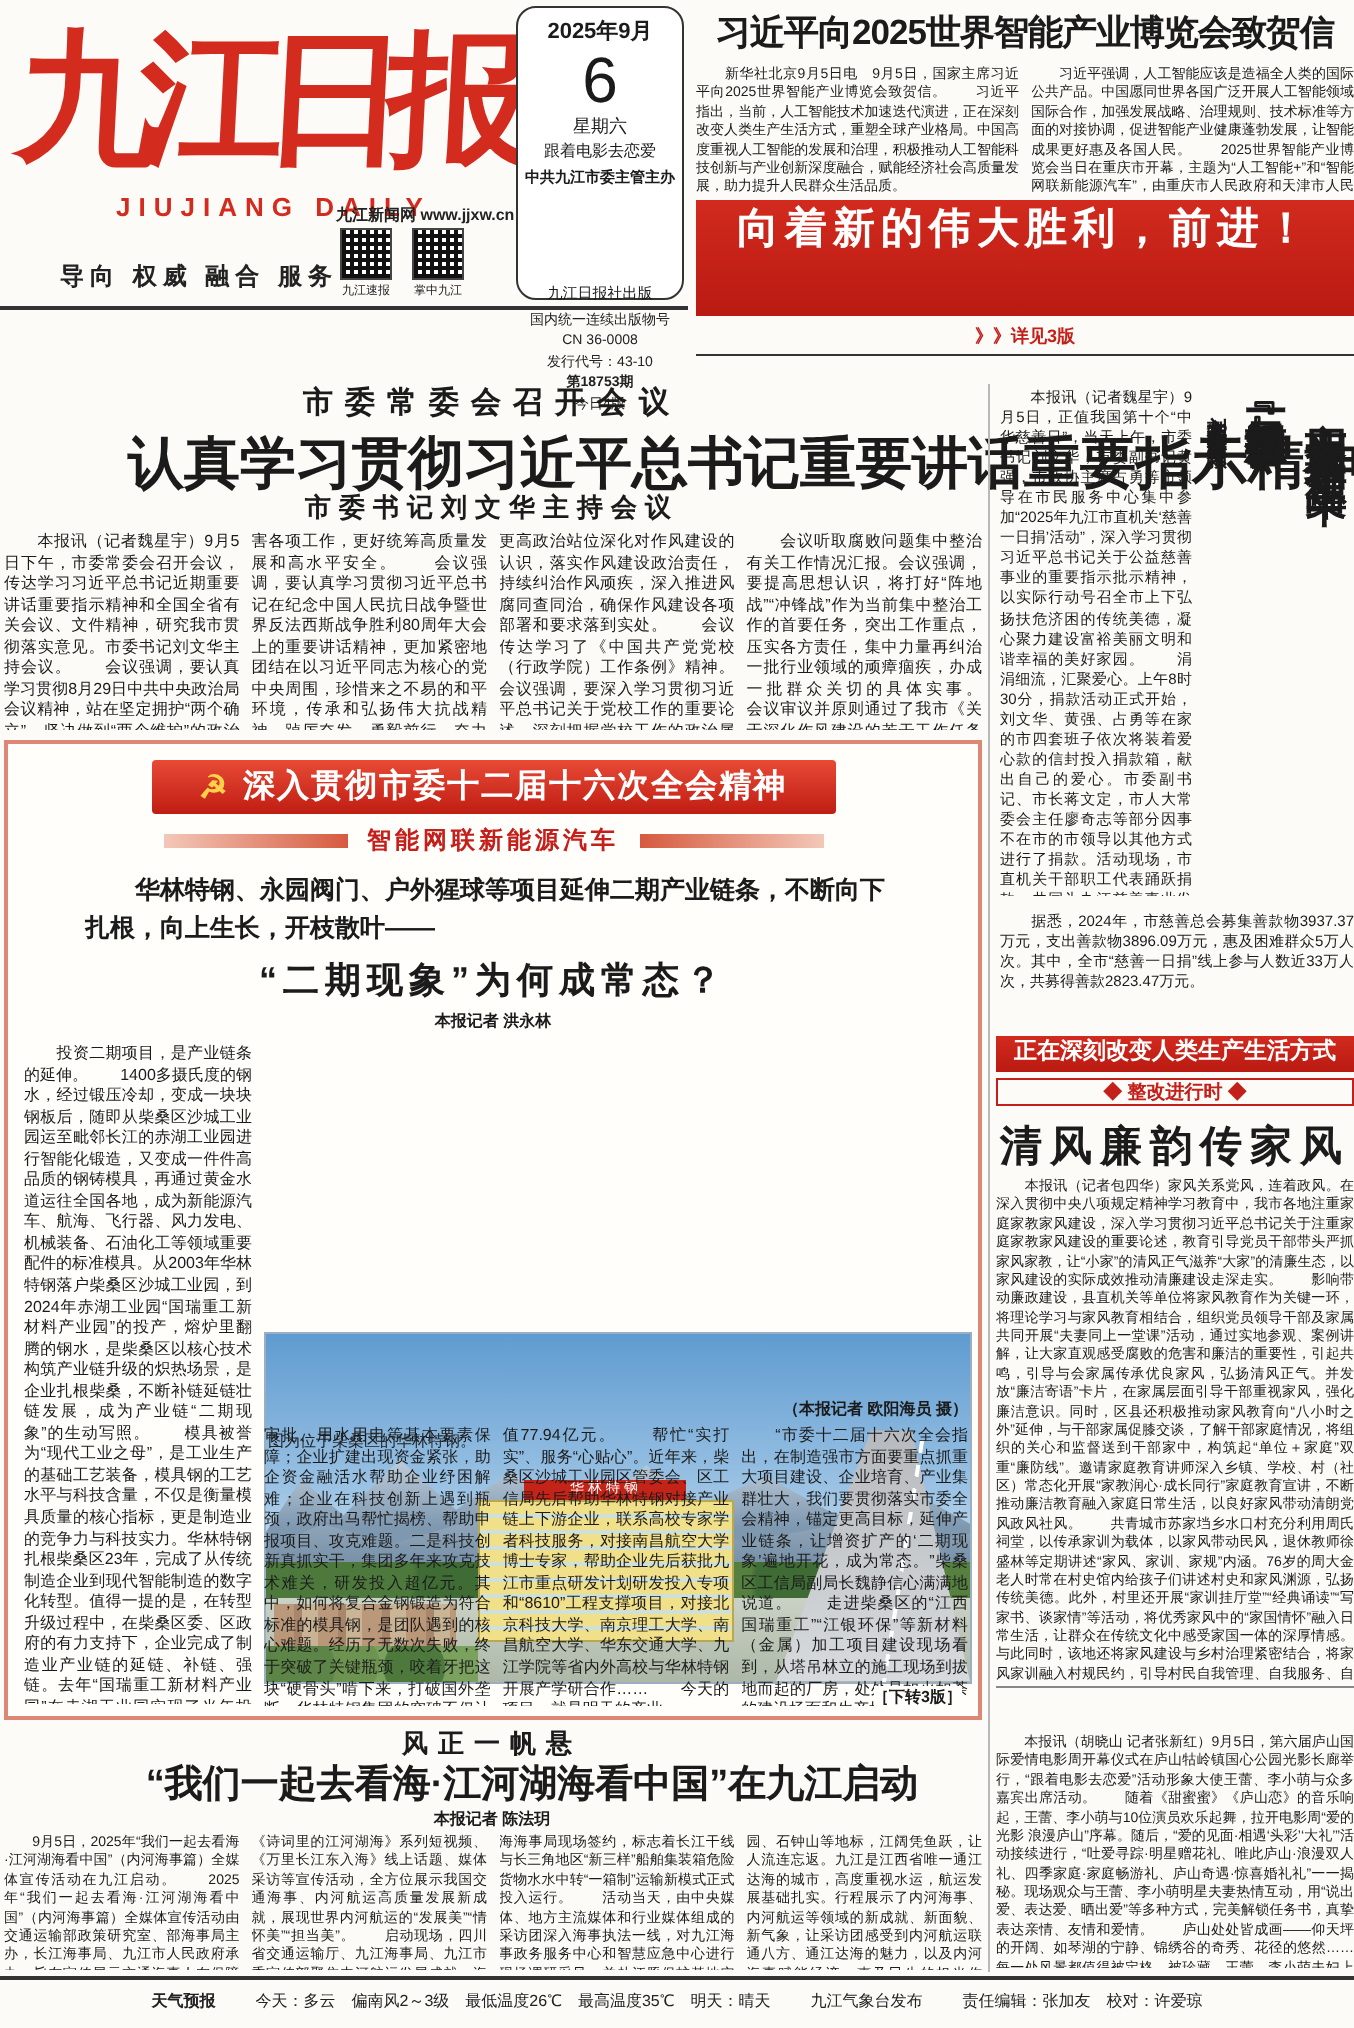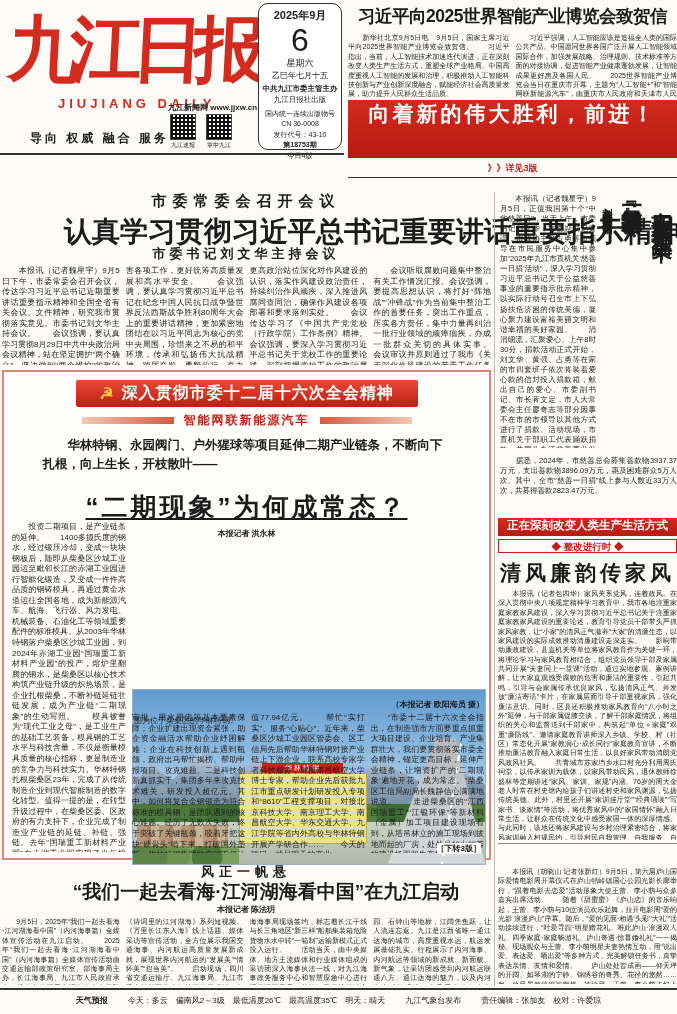--- a/index.html
+++ b/index.html
@@ -59,23 +59,23 @@
     <div>
       <div class="qr"></div>
       <div class="qr-label">掌中九江</div>
     </div>
   </div>
 
   <div class="abs date-box" style="left:258px;top:3px;width:84px;height:147px;">
     <div class="l1">2025年9月</div>
     <div class="day">6</div>
     <div class="wd">星期六</div>
-    <div class="lun">乙巳年七月十五</div>
+    <div class="lun">跟着电影去恋爱</div>
     <div class="org b">中共九江市委主管主办</div>
-    <div class="org" style="margin-bottom:3px;">九江日报社出版</div>
+    <div class="org" style="margin-bottom:3px;margin-top:47px;">九江日报社出版</div>
     <div class="pub">国内统一连续出版物号</div>
     <div class="pub">CN 36-0008</div>
     <div class="pub">发行代号：43-10</div>
     <div class="pub b">第18753期</div>
     <div class="pub">今日4版</div>
   </div>
 
   <div class="abs b ctr" style="left:348px;top:4px;width:329px;font-size:17.5px;letter-spacing:-0.5px;white-space:nowrap;">习近平向2025世界智能产业博览会致贺信</div>
   <div class="abs cols" style="left:348px;top:33px;width:329px;height:64px;">
     <div class="tiny">　　新华社北京9月5日电　9月5日，国家主席习近平向2025世界智能产业博览会致贺信。　　习近平指出，当前，人工智能技术加速迭代演进，正在深刻改变人类生产生活方式，重塑全球产业格局。中国高度重视人工智能的发展和治理，积极推动人工智能科技创新与产业创新深度融合，赋能经济社会高质量发展，助力提升人民群众生活品质。</div>
@@ -103,21 +103,21 @@
     <div class="banner b" style="margin:8px auto 0;width:342px;height:27px;font-size:16px;letter-spacing:1px;">
       <span style="color:#ffd24a;font-size:16px;">☭</span>
       <span>深入贯彻市委十二届十六次全会精神</span>
     </div>
     <div style="display:flex;align-items:center;justify-content:center;gap:10px;margin-top:5px;">
       <div class="series-bar"></div>
       <div class="b red" style="font-size:12px;letter-spacing:2px;">智能网联新能源汽车</div>
       <div class="series-bar rev"></div>
     </div>
     <div class="b" style="width:408px;margin:7px auto 0;font-size:12.5px;line-height:1.5;">　　华林特钢、永园阀门、户外猩球等项目延伸二期产业链条，不断向下扎根，向上生长，开枝散叶——</div>
-    <div class="ctr b" style="margin-top:16px;font-size:26px;letter-spacing:3px;text-decoration:underline;">“二期现象”为何成常态？</div>
+    <div class="ctr b" style="margin-top:4px;font-size:18px;letter-spacing:3px;">“二期现象”为何成常态？</div>
     <div class="ctr b" style="margin-top:3px;font-size:8px;">本报记者 洪永林</div>
 
     <div class="abs small" style="left:8px;top:150px;width:114px;height:330px;">　　投资二期项目，是产业链条的延伸。　　1400多摄氏度的钢水，经过锻压冷却，变成一块块钢板后，随即从柴桑区沙城工业园运至毗邻长江的赤湖工业园进行智能化锻造，又变成一件件高品质的钢铸模具，再通过黄金水道运往全国各地，成为新能源汽车、航海、飞行器、风力发电、机械装备、石油化工等领域重要配件的标准模具。从2003年华林特钢落户柴桑区沙城工业园，到2024年赤湖工业园“国瑞重工新材料产业园”的投产，熔炉里翻腾的钢水，是柴桑区以核心技术构筑产业链升级的炽热场景，是企业扎根柴桑，不断补链延链壮链发展，成为产业链“二期现象”的生动写照。　　模具被誉为“现代工业之母”，是工业生产的基础工艺装备，模具钢的工艺水平与科技含量，不仅是衡量模具质量的核心指标，更是制造业的竞争力与科技实力。华林特钢扎根柴桑区23年，完成了从传统制造企业到现代智能制造的数字化转型。值得一提的是，在转型升级过程中，在柴桑区委、区政府的有力支持下，企业完成了制造业产业链的延链、补链、强链。去年“国瑞重工新材料产业园”在赤湖工业园实现了当年投资、当年投产，引进量子电炉和智能化锻造机等先进设备，完成年均35万吨锻铸件生产及深加工，产值达5亿元，预计2027年全面达产后，产值将实现大幅度提升。　　从过去依赖进口到引领制造业产业集群，一家企业如何探索出蓬勃的产业链“二期现象”？采访中，记者了解到，华林特钢“二期现象”的背后，一是政府帮扶实打实，只要企业发展有需求，政府第一时间出手帮扶。企业“二期”项目上马时，柴桑区迅速成立了项目工作专组，实行全周期服务，在最短时间内完成了用地</div>
 
     <div class="abs photo" style="left:128px;top:150px;width:352px;height:174px;">
       <div class="mtn1"></div>
       <div class="mtn2"></div>
       <div class="treeline"></div>
       <div class="ground"></div>
       <div class="houses"></div>

